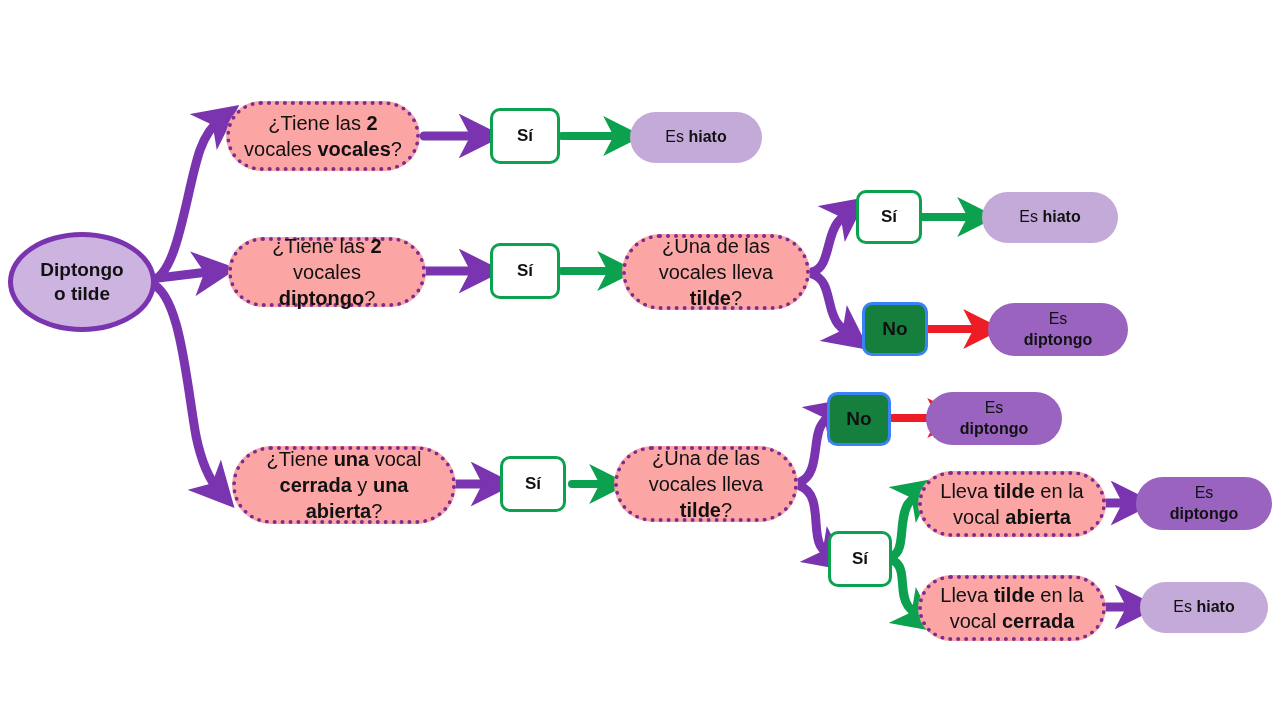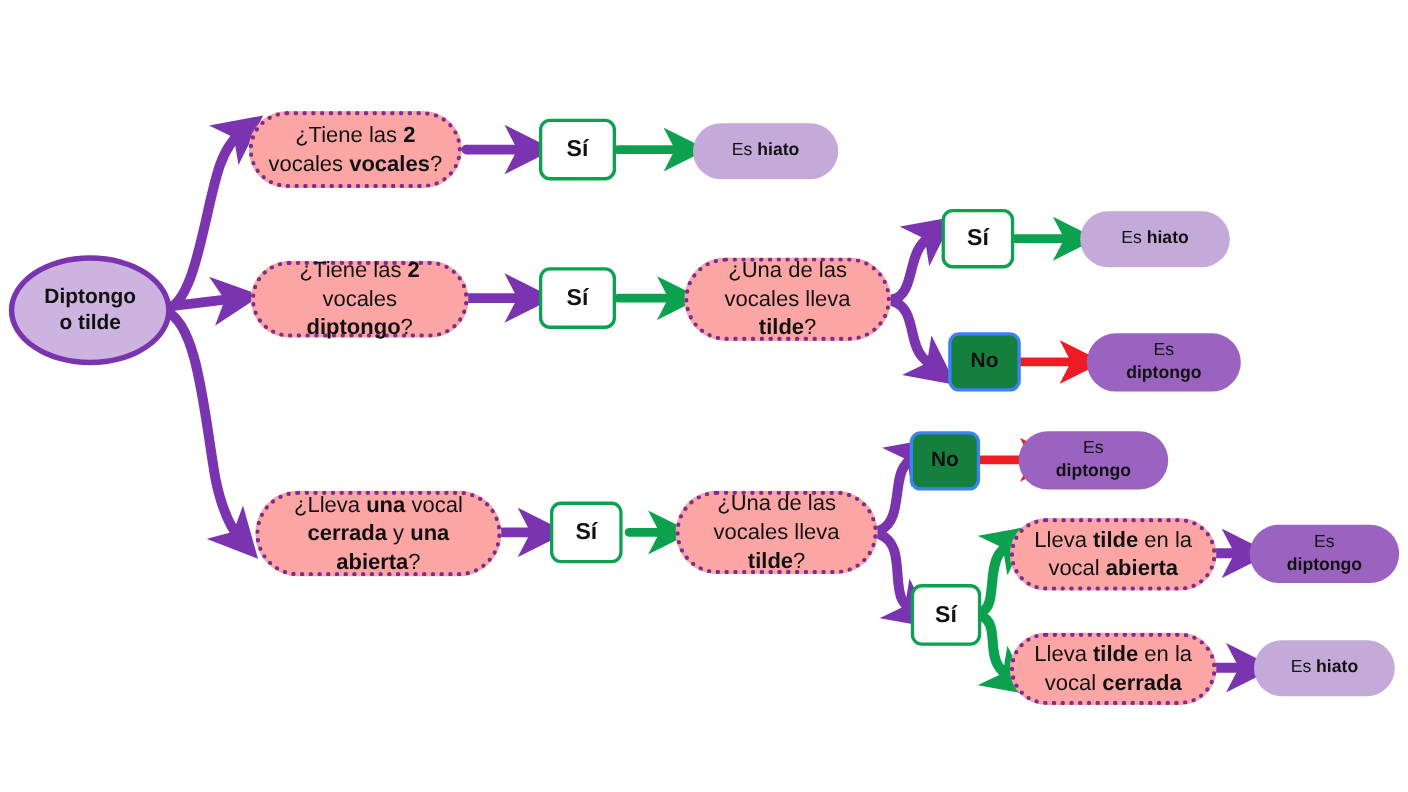--- a/index.html
+++ b/index.html
@@ -31,21 +31,21 @@
     font-size:20px;line-height:1.30;
     padding:4px 12px;
   }
   .q b{font-weight:bold;}
 
   
   .yes{
     background:#ffffff;
     border:3px solid #0ba14f;
     border-radius:10px;
-    font-weight:bold;font-size:21px;
+    font-weight:bold;font-size:17px;
   }
   
   .no{
     background:#15803d;
     border:3px solid #3b82f6;
     border-radius:10px;
     font-weight:bold;font-size:19px;
   }
 
   
@@ -196,21 +196,21 @@
 
   <div class="node res res-dark" style="left:988px;top:303px;width:140px;height:53px;">
     <div>
       <span>Es</span><br>
       <b>diptongo</b>
     </div>
   </div>
 
   <div class="node q" style="left:232px;top:446px;width:224px;height:78px;">
     <div>
-      <span>¿Lleva </span><b>una</b><span> vocal</span><br>
+      <span>¿Tiene </span><b>una</b><span> vocal</span><br>
       <b>cerrada</b><span> y </span><b>una</b><br>
       <b>abierta</b><span>?</span>
     </div>
   </div>
 
   <div class="node yes" style="left:500px;top:456px;width:66px;height:56px;">
     <span>Sí</span>
   </div>
 
   <div class="node q" style="left:614px;top:446px;width:184px;height:76px;">

